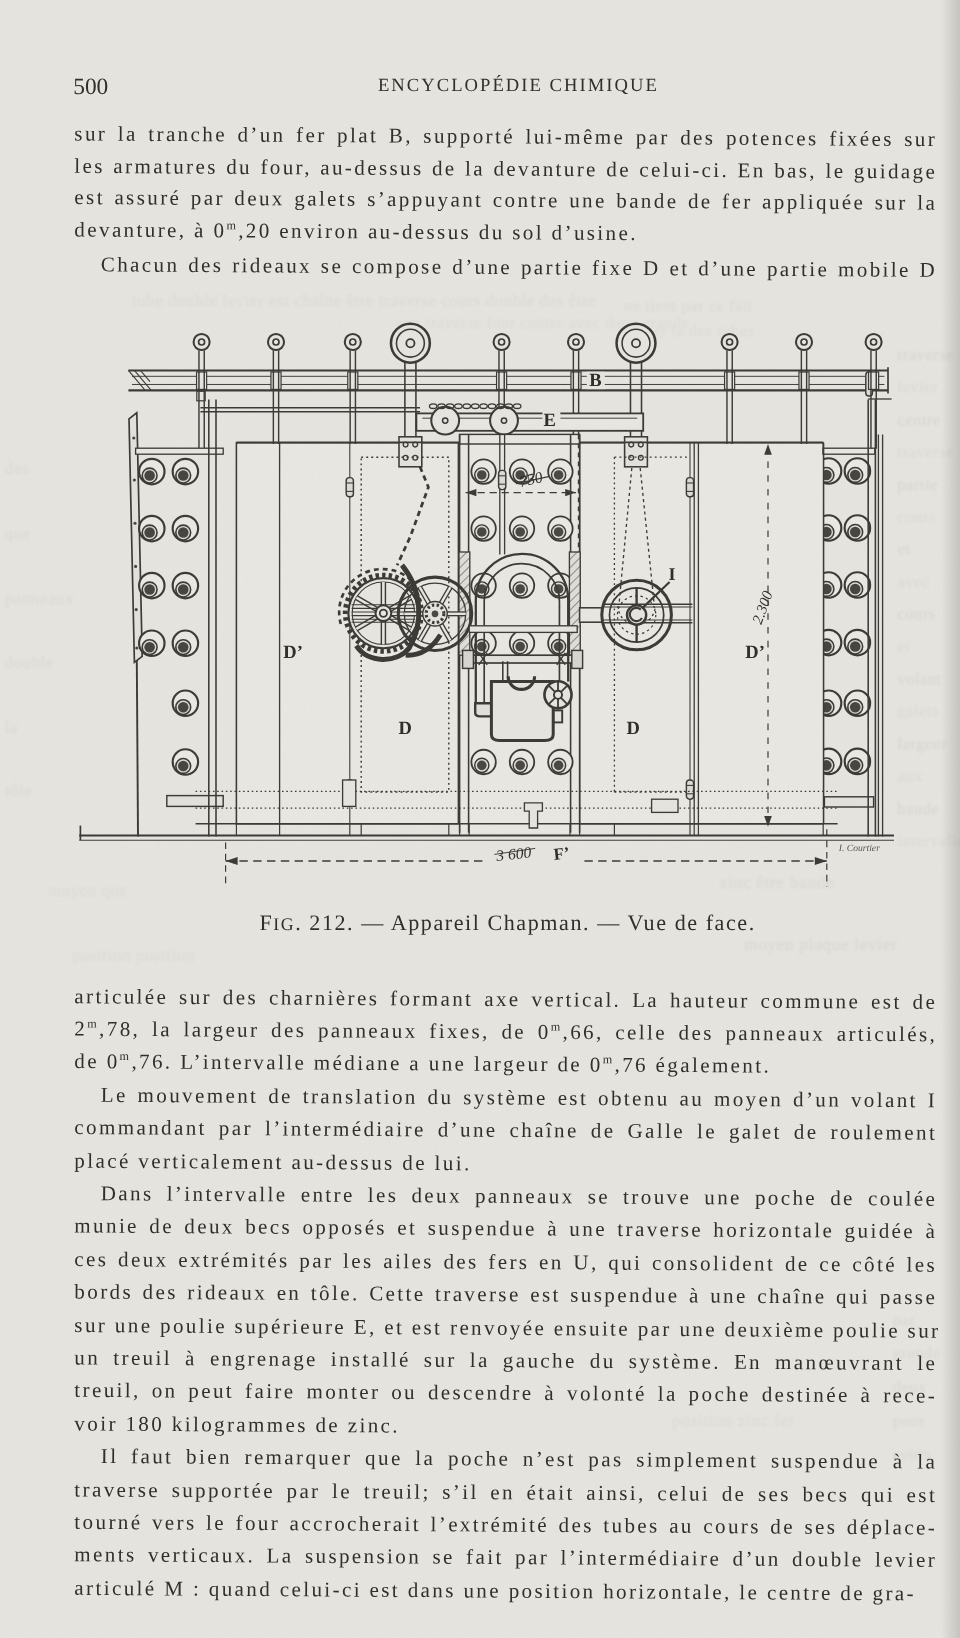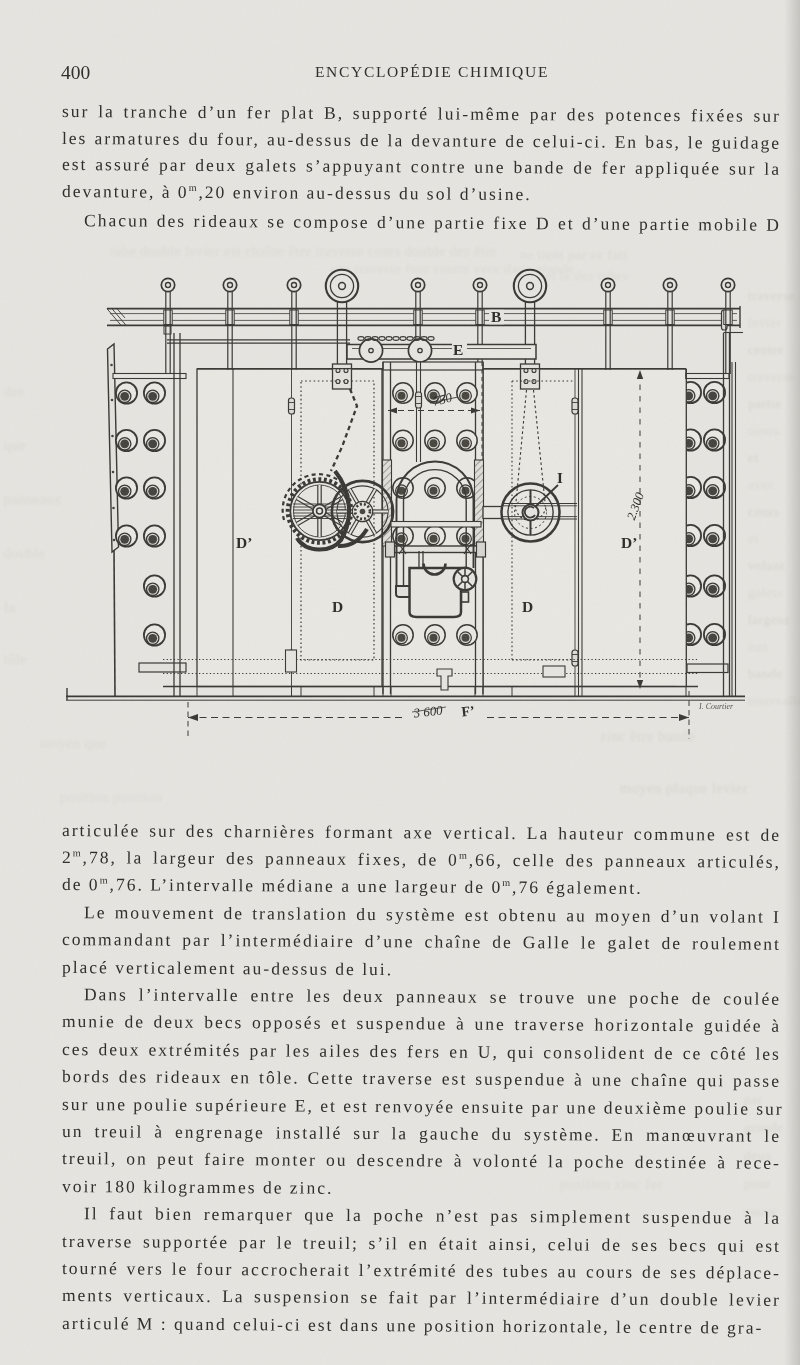--- a/index.html
+++ b/index.html
@@ -69,21 +69,21 @@
 <div class="bleed" style="left:620px;top:780px;font-size:14.5px;opacity:0.75;">moyen plaque levier</div>
 <div class="bleed" style="left:60px;top:790px;font-size:14px;opacity:0.5;">position position</div>
 <div class="bleed" style="left:744px;top:1092px;font-size:13.5px;opacity:0.7;">par</div>
 <div class="bleed" style="left:744px;top:1120px;font-size:13.5px;opacity:0.7;">grande</div>
 <div class="bleed" style="left:744px;top:1148px;font-size:13.5px;opacity:0.7;">deux</div>
 <div class="bleed" style="left:744px;top:1176px;font-size:13.5px;opacity:0.7;">pour</div>
 <div class="bleed" style="left:744px;top:1204px;font-size:13.5px;opacity:0.7;">cours</div>
 <div class="bleed" style="left:560px;top:1176px;font-size:14.5px;opacity:0.55;">position zinc fer</div>
 </div>
 
-<div style="position:absolute;left:61px;top:61.5px;font-size:19.5px;">400</div>
+<div style="position:absolute;left:61px;top:61.5px;font-size:19.5px;">500</div>
 
 <div style="position:absolute;left:62px;top:63px;width:740px;text-align:center;font-size:15.5px;letter-spacing:1.7px;">ENCYCLOPÉDIE CHIMIQUE</div>
 
 <div class="ln" style="top:97.7px;">sur la tranche d’un fer plat B, supporté lui-même par des potences fixées sur</div>
 <div class="ln" style="top:124.5px;">les armatures du four, au-dessus de la devanture de celui-ci. En bas, le guidage</div>
 <div class="ln" style="top:151.3px;">est assuré par deux galets s’appuyant contre une bande de fer appliquée sur la</div>
 <div class="ln lnl" style="top:178.1px;">devanture, à 0<sup>m</sup>,20 environ au-dessus du sol d’usine.</div>
 
 <div class="ln" style="top:207.4px;text-indent:22px;">Chacun des rideaux se compose d’une partie fixe D et d’une partie mobile D</div>
 
@@ -462,20 +462,21 @@
         <circle cx="113" cy="472" r="1.3"></circle>
         <circle cx="113.5" cy="508" r="1.3"></circle>
         <circle cx="114" cy="540" r="1.3"></circle>
       </g>
 
 <line x1="723.5" y1="332.5" x2="743" y2="332.5" stroke="#3a3834" stroke-width="1.1"></line>
 
 <text x="699" y="709" font-family="Liberation Serif" font-size="8" font-style="italic" fill="#55534e" stroke="none">I. Courtier</text>
 </svg>
 
+<div style="position:absolute;left:46px;top:759px;width:754px;text-align:center;font-size:18.4px;letter-spacing:1.3px;">F<span style="font-size:14.8px;">IG</span>. 212. — Appareil Chapman. — Vue de face.</div>
 
 <div class="ln" style="top:816.5px;">articulée sur des charnières formant axe vertical. La hauteur commune est de</div>
 <div class="ln" style="top:843.9px;">2<sup>m</sup>,78, la largeur des panneaux fixes, de 0<sup>m</sup>,66, celle des panneaux articulés,</div>
 <div class="ln lnl" style="top:871.3px;">de 0<sup>m</sup>,76. L’intervalle médiane a une largeur de 0<sup>m</sup>,76 également.</div>
 
 <div class="ln" style="top:898.7px;text-indent:22px;">Le mouvement de translation du système est obtenu au moyen d’un volant I</div>
 <div class="ln" style="top:926.1px;">commandant par l’intermédiaire d’une chaîne de Galle le galet de roulement</div>
 <div class="ln lnl" style="top:953.5px;">placé verticalement au-dessus de lui.</div>
 
 <div class="ln" style="top:980.9px;text-indent:22px;">Dans l’intervalle entre les deux panneaux se trouve une poche de coulée</div>

